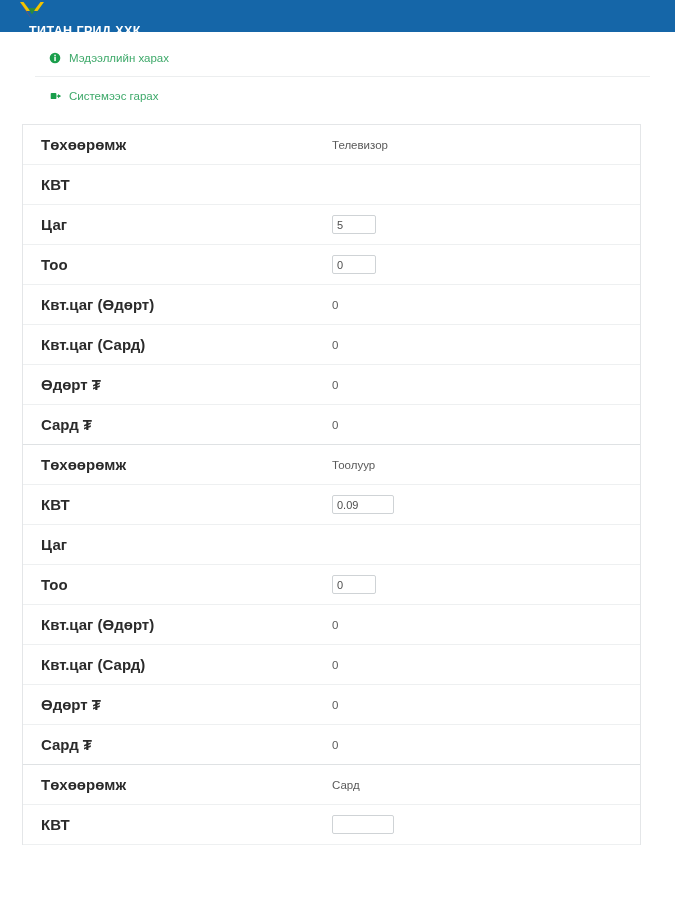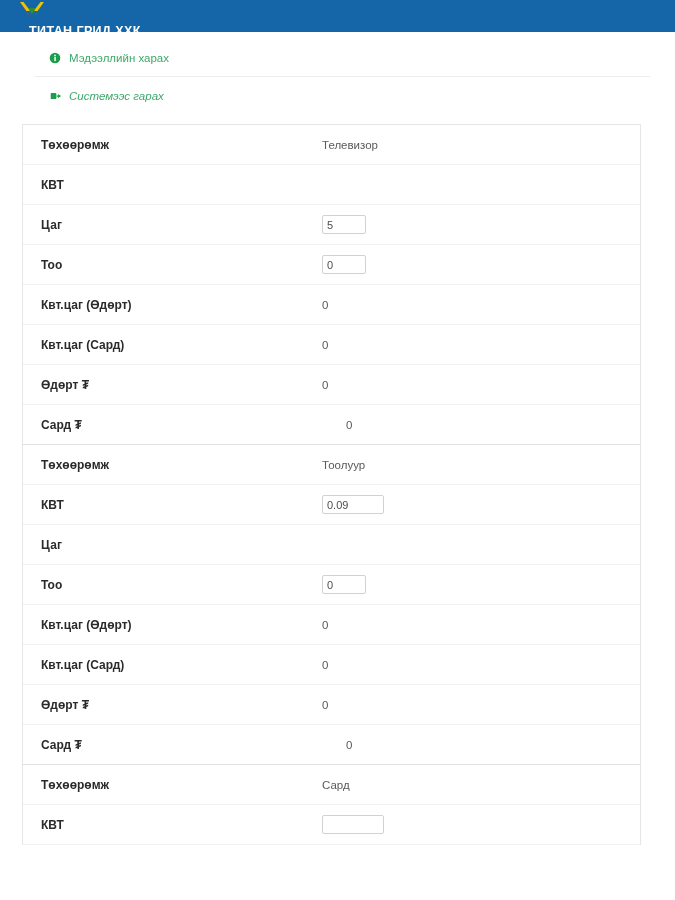--- a/index.html
+++ b/index.html
@@ -47,21 +47,20 @@
   .nav-item {
     height: 38px;
     margin: 0 25px 0 35px;
     display: flex;
     align-items: center;
     border-bottom: 1px solid #eceeef;
     box-sizing: border-box;
   }
   .nav-item.last {
     border-bottom: none;
-    font-style: italic;
   }
   .nav-icon {
     width: 13px;
     height: 13px;
     flex: 0 0 auto;
     display: flex;
     align-items: center;
     justify-content: center;
     margin-left: 13px;
     margin-right: 8px;
@@ -88,36 +87,37 @@
   .device-table.first { border-top: 1px solid #e4e6e8; }
   .device-table + .device-table { border-top: none; }
 
   .row {
     height: 40px;
     display: flex;
     align-items: center;
     border-bottom: 1px solid #eef0f1;
     box-sizing: border-box;
   }
-  .row.row-last { border-bottom: 1px solid #dfe2e4; gap: 24px; }
+  .row.row-last { border-bottom: 1px solid #dfe2e4; }
   .row-label {
     width: 299px;
     flex: 0 0 auto;
     padding-left: 18px;
     box-sizing: border-box;
-    font-size: 12px;
+    font-size: 15px;
     color: #2b2b2b;
   }
   .row-label.strong { font-weight: bold; }
   .row-value {
     flex: 1 1 auto;
     font-size: 11.5px;
     color: #5a5a5a;
     display: flex;
     align-items: center;
+    margin-left: 10px;
   }
   .cell-input {
     font-family: "Liberation Sans", sans-serif;
     font-size: 11px;
     color: #4d4d4d;
     background: #ffffff;
     border: 1px solid #cfd3d6;
     border-radius: 2px;
     height: 19px;
     padding: 0 4px;

